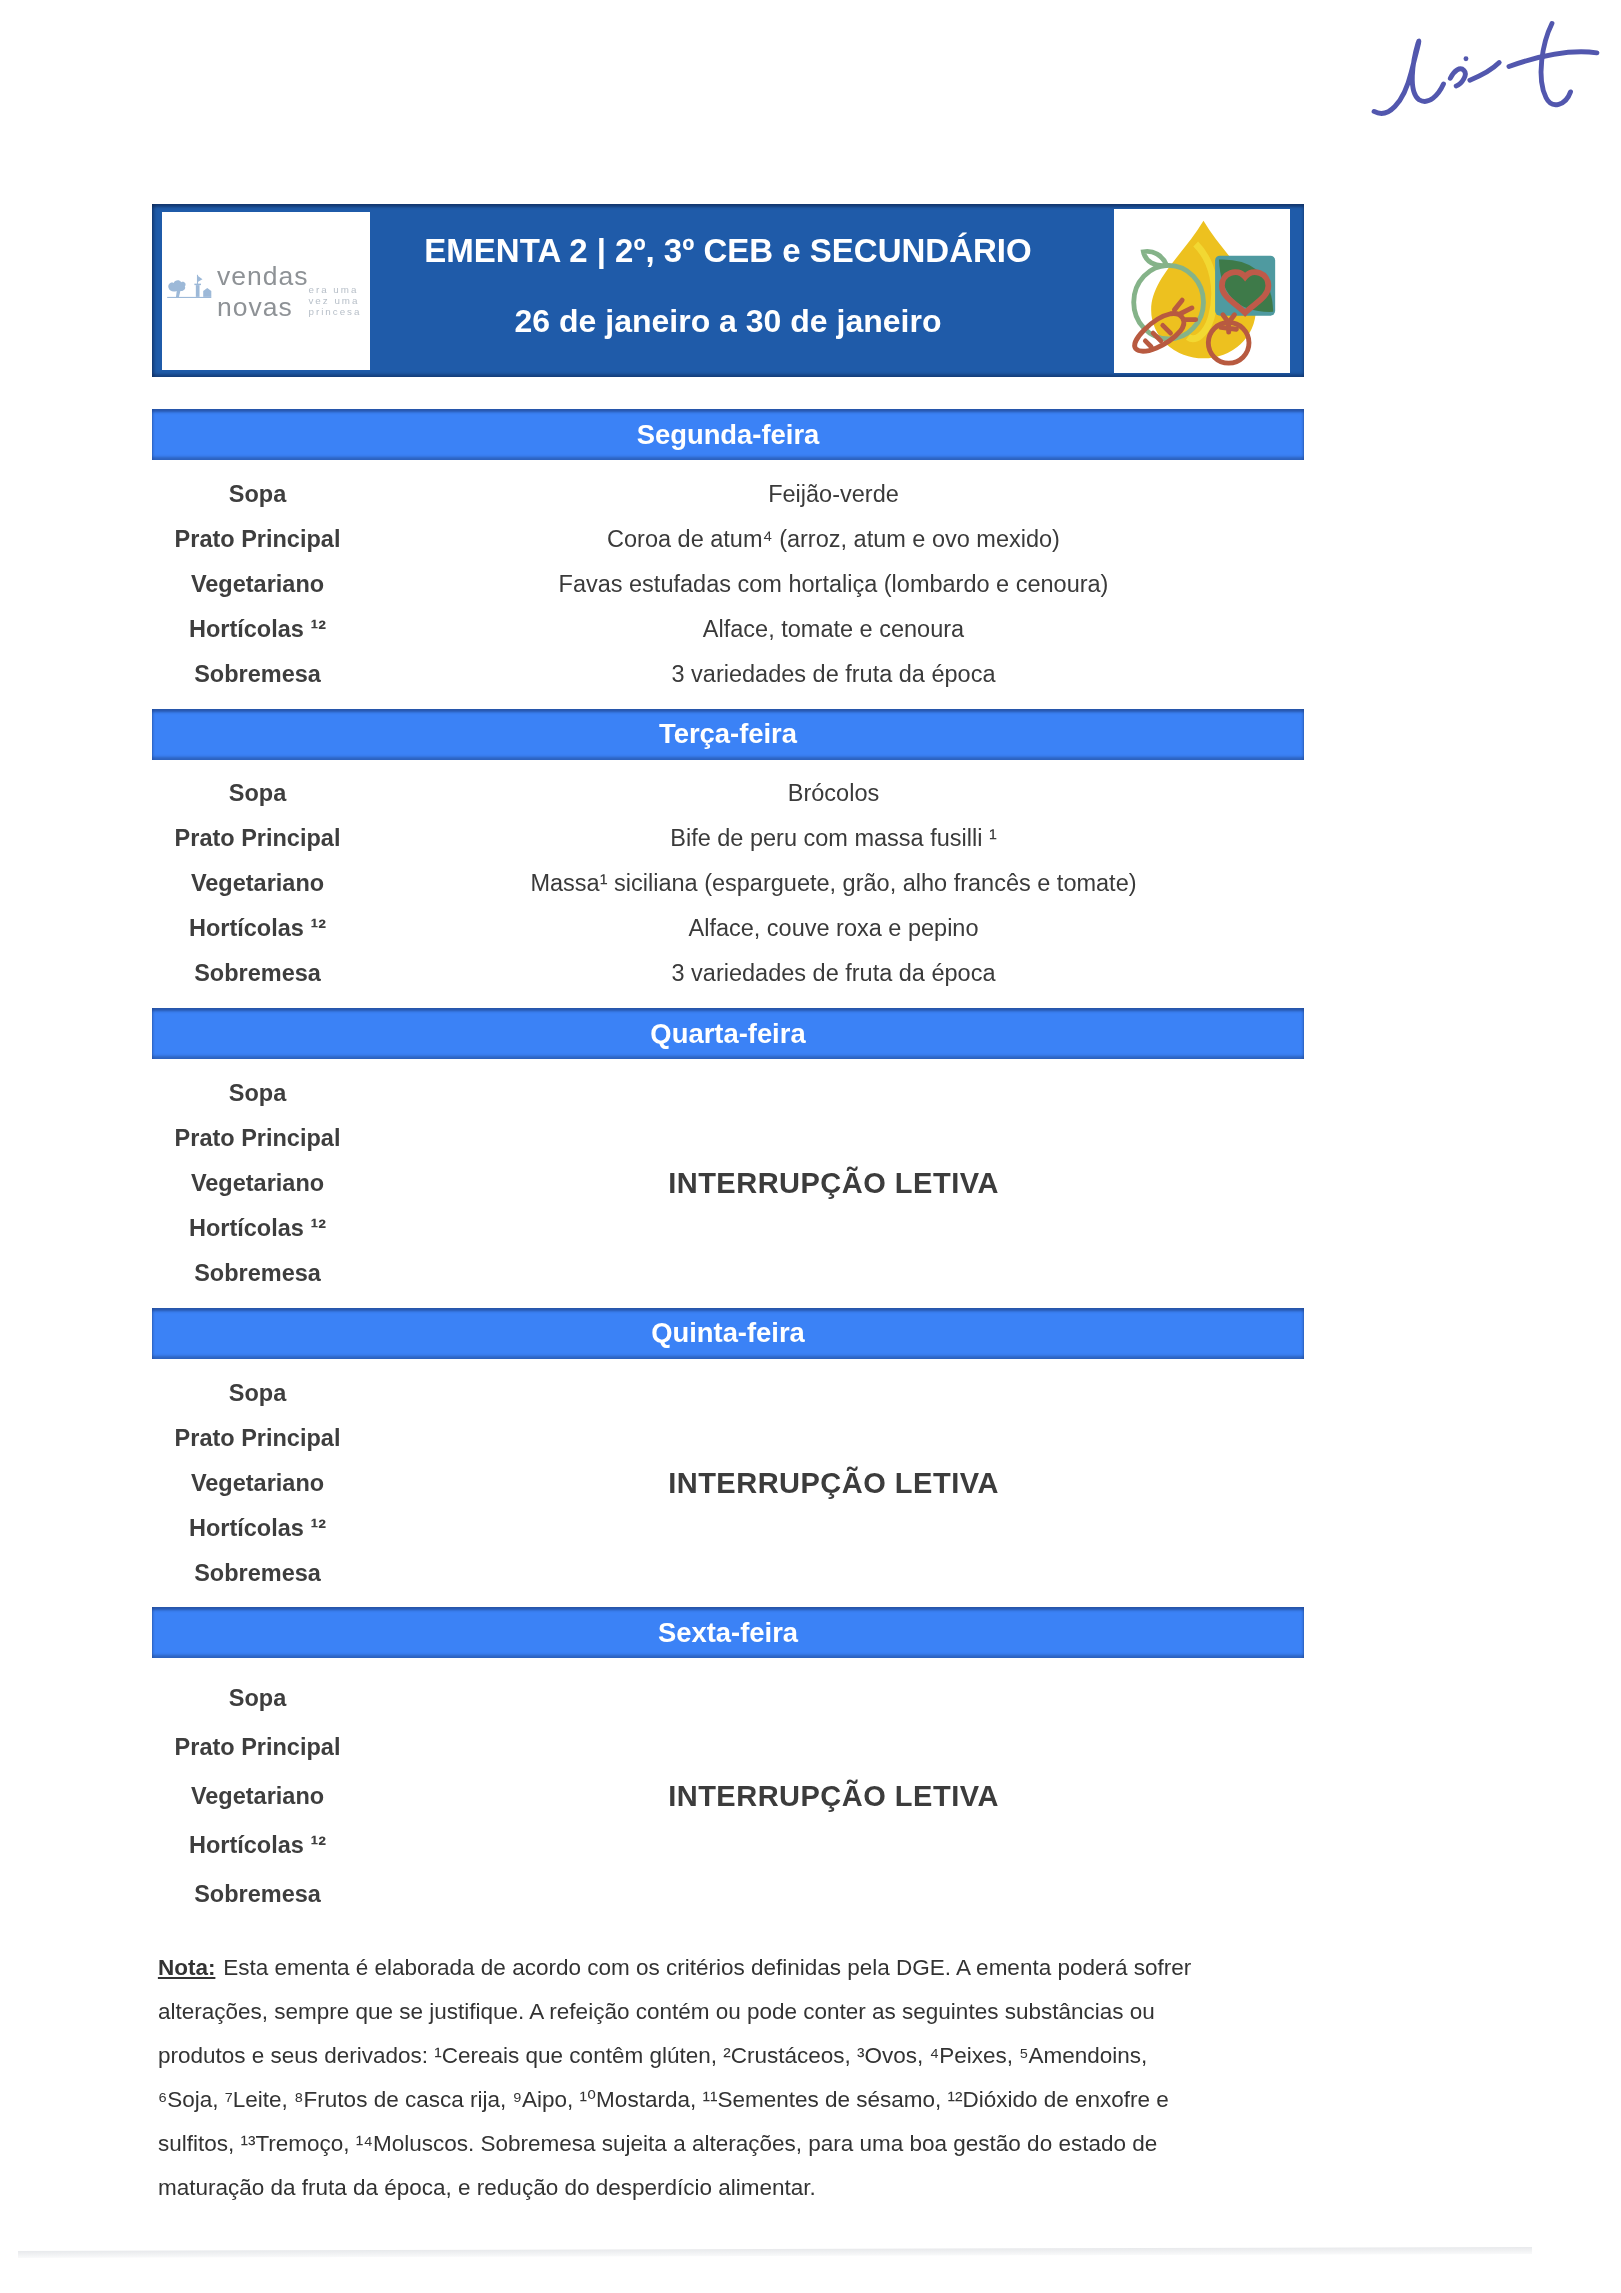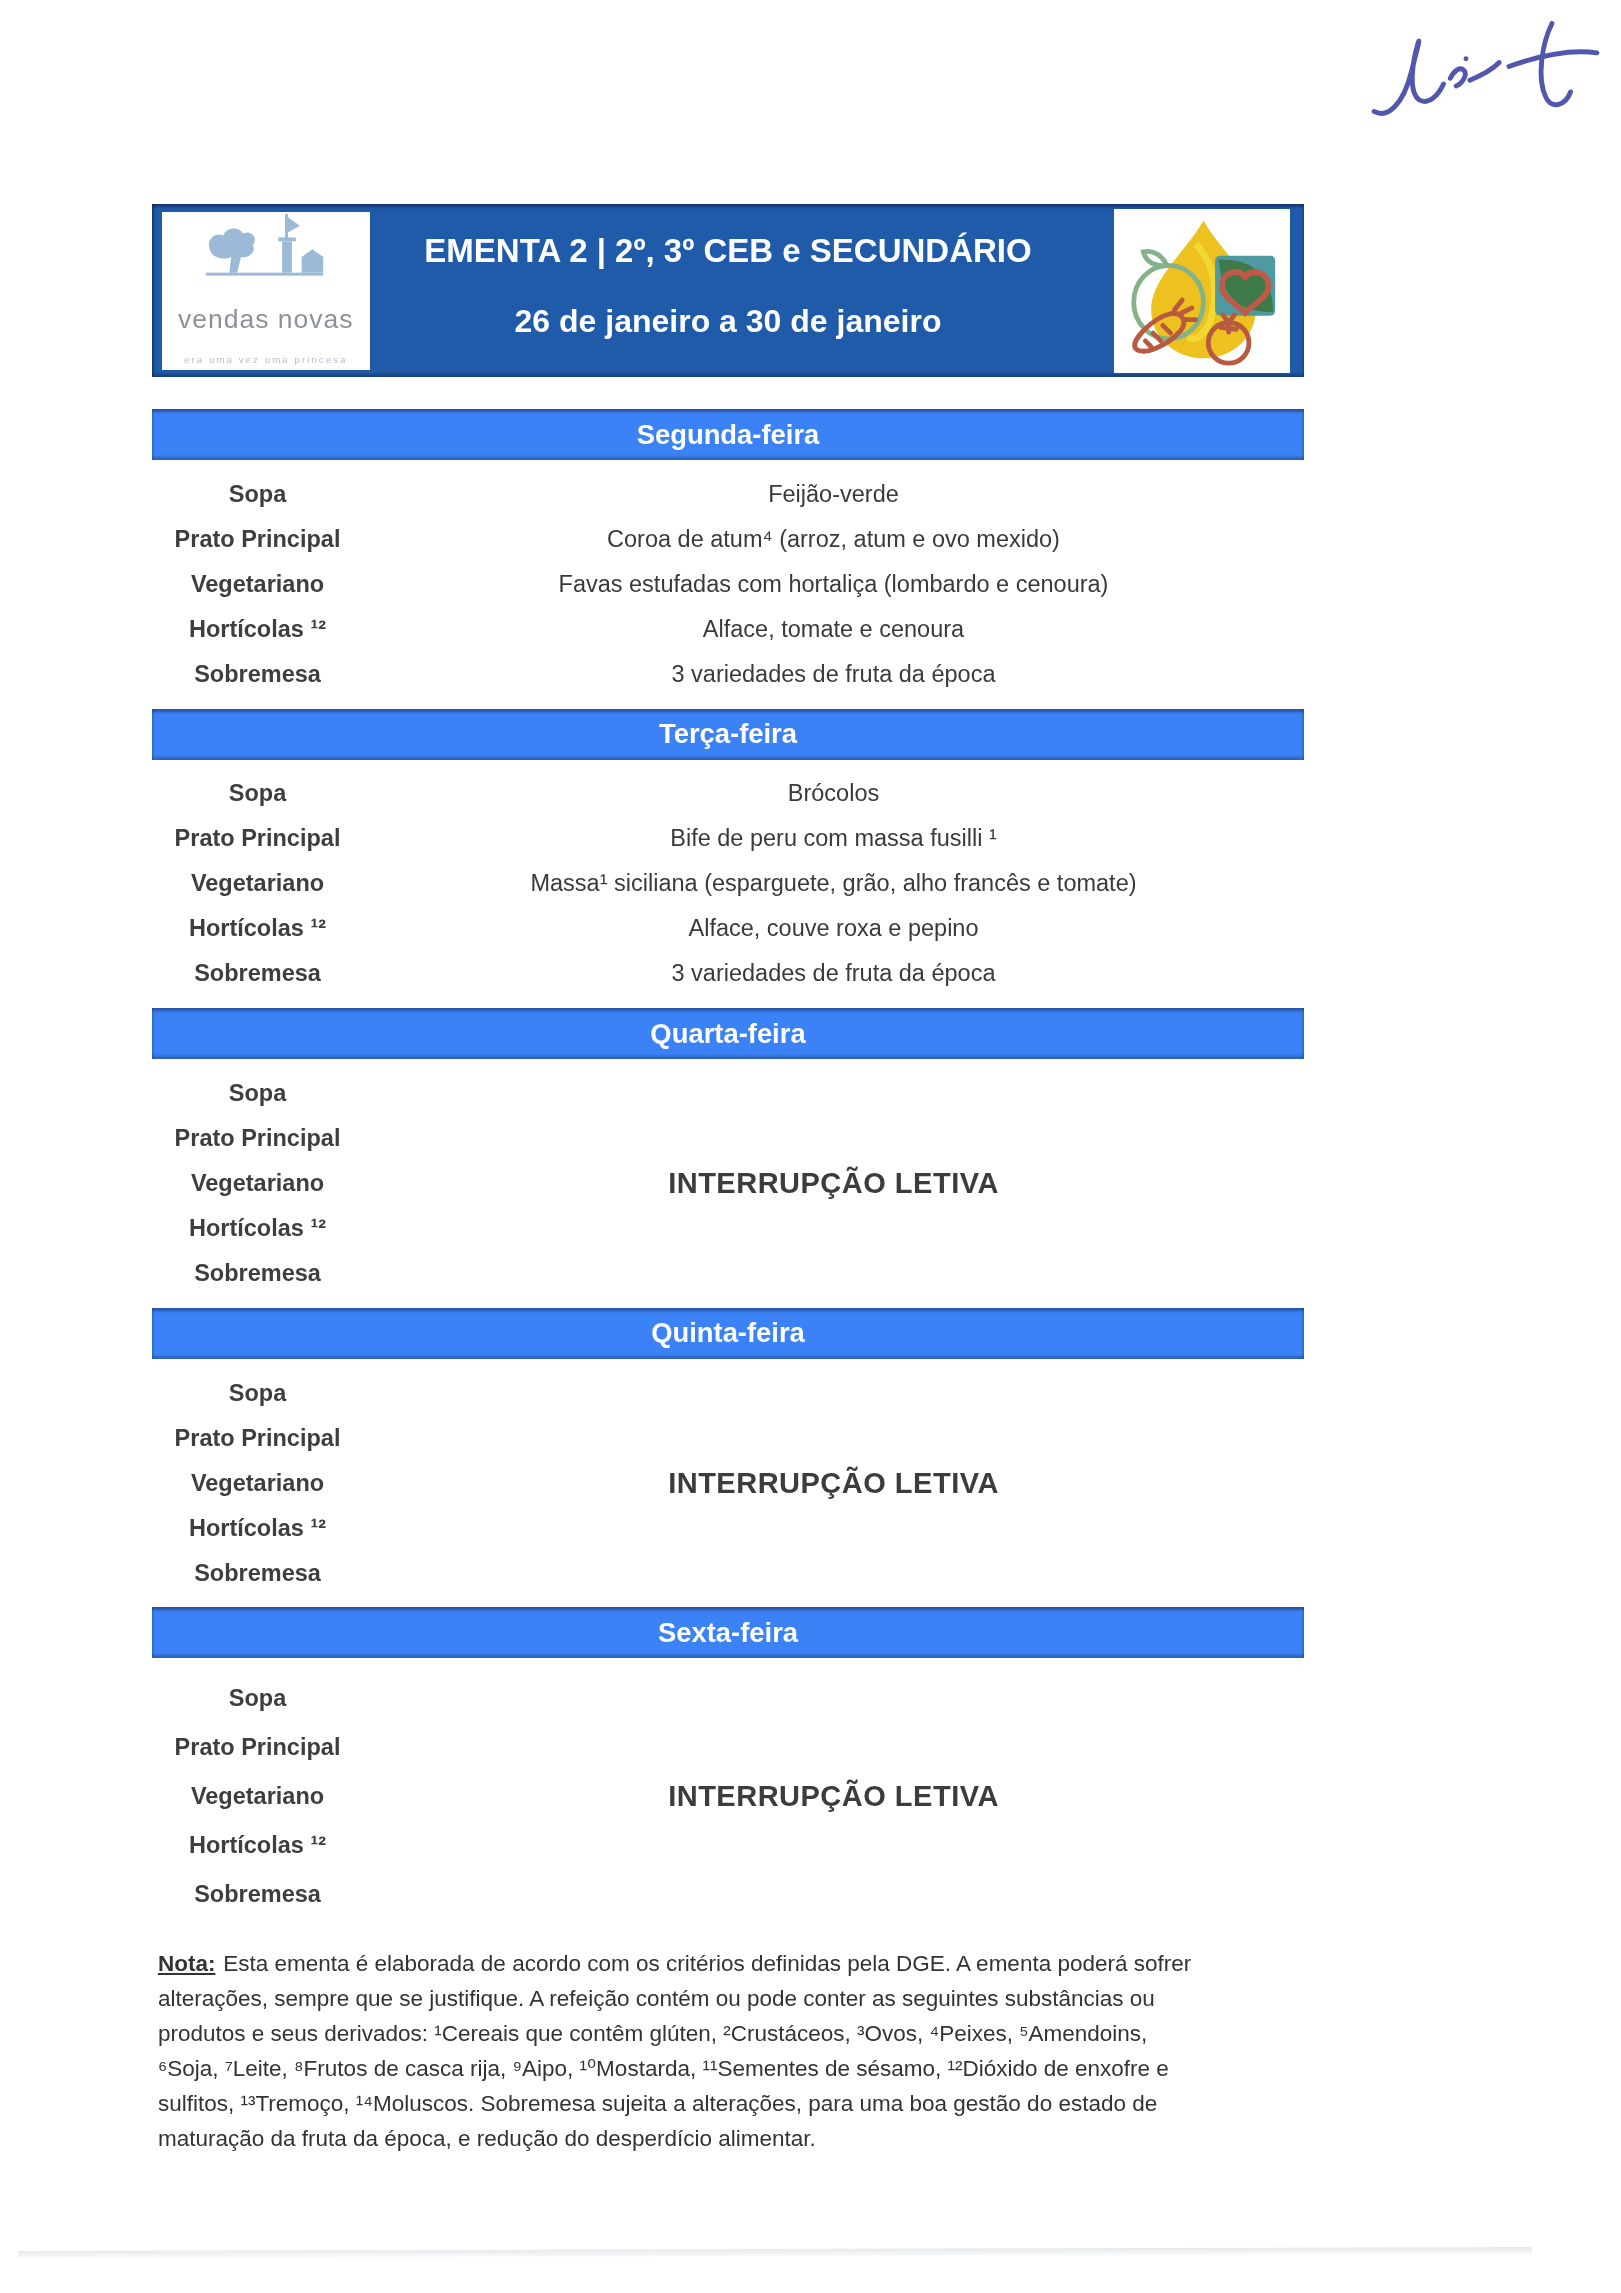--- a/index.html
+++ b/index.html
@@ -10,21 +10,21 @@
   }
   .sheet{position:absolute;left:152px;top:204px;width:1152px;}
 
   
   .header{
     position:relative;height:173px;background:#1f5ba9;
     box-shadow:inset 0 2.9px 2.9px rgba(0,0,25,.35), inset 0 -2.9px 2.9px rgba(0,0,25,.25), inset 2.9px 0 2.9px rgba(0,0,25,.18);
   }
   .logo-box{
     position:absolute;left:9.8px;top:7.8px;width:208px;height:158px;background:#fff;
-    display:flex;flex-direction:column;align-items:center;justify-content:flex-start;
+    display:flex;flex-direction:row;align-items:center;justify-content:flex-start;
   }
   .logo-name{color:#8e9296;font-size:26.5px;letter-spacing:1px;margin-top:2px;}
   .logo-tagline{color:#b7bfc8;font-size:9.8px;letter-spacing:2px;margin-top:19px;}
   .header-titles{
     position:absolute;left:0;right:0;top:4px;height:100%;text-align:center;color:#fff;font-weight:bold;
   }
   .header-title{margin-top:23.5px;font-size:33px;}
   .header-subtitle{margin-top:33px;font-size:32px;}
   .fruit-box{
     position:absolute;right:13.7px;top:4.9px;width:176px;height:164px;background:#fff;
@@ -46,21 +46,21 @@
   .day-body.tall{grid-auto-rows:49px;padding:15.7px 0 13.7px 0;}
   .lbl{grid-column:1;text-align:center;font-weight:bold;font-size:23.5px;color:#3e3e3e;}
   .val{grid-column:2;text-align:center;font-size:23.5px;color:#3a3a3a;}
   .closed-cell{
     grid-column:2;grid-row:1/6;display:flex;align-items:center;justify-content:center;
     font-size:29px;font-weight:bold;color:#3c3c3c;letter-spacing:0.5px;
   }
 
   
   .note{
-    margin:13.7px 0 0 5.9px;width:1044px;font-size:22.5px;line-height:35px;color:#333;
+    margin:13.7px 0 0 5.9px;width:1044px;font-size:22.5px;line-height:44px;color:#333;
   }
   .note-label{font-weight:bold;text-decoration:underline;margin-right:7.8px;}
 
   
   .signature{position:absolute;left:1360px;top:2px;width:251px;height:129px;}
   .scan-line{
     position:absolute;left:17.6px;top:2249px;width:1514px;height:6.9px;
     background:linear-gradient(to bottom,rgba(110,120,135,.16),rgba(110,120,135,.04));
     transform:rotate(-.15deg);
   }

